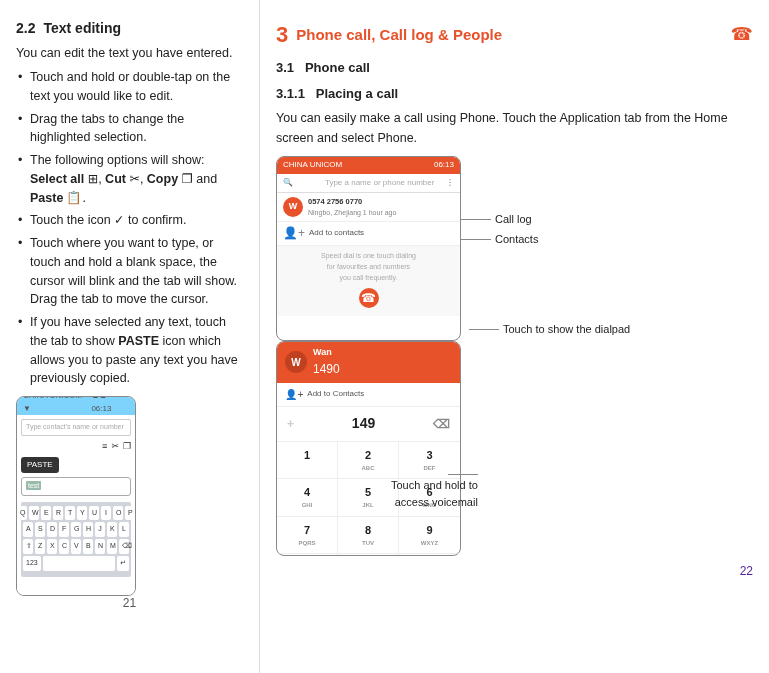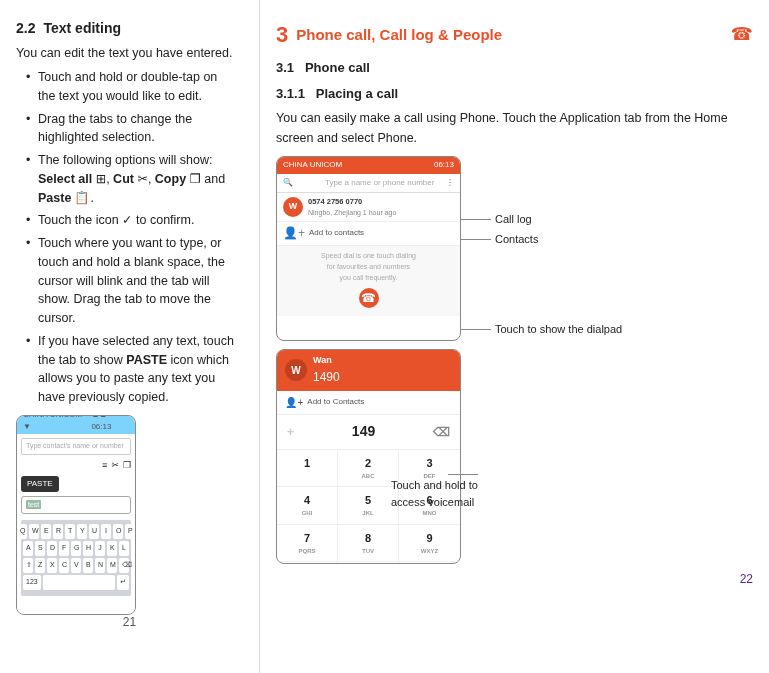--- a/index.html
+++ b/index.html
@@ -42,21 +42,21 @@
     h3 {
       font-size: 13px;
       font-weight: bold;
       margin-top: 6px;
       margin-bottom: 2px;
     }
 
     .bullet-list {
       list-style: none;
       padding: 0;
-      margin: 4px 8px;
+      margin: 4px 0;
     }
 
     .bullet-list li {
       padding-left: 14px;
       position: relative;
       margin-bottom: 4px;
       line-height: 1.5;
       font-size: 12.5px;
     }
 
@@ -458,21 +458,21 @@
   <h3>
     <span>3.1.1</span>
     &nbsp;
     <span>Placing a call</span>
   </h3>
 
   <p style="margin: 5px 0 8px 0; font-size:12.5px;">You can easily make a call using Phone. Touch the Application tab from the Home screen and select Phone.</p>
 
   <div style="display:flex;gap:0;position:relative;">
 
-    <div style="display:flex;flex-direction:column;gap:8px;justify-content:center;">
+    <div style="display:flex;flex-direction:column;justify-content:center;">
       <div class="phone-screen-right" style="height:185px;">
         <div class="screen-top-bar">
           <span>CHINA UNICOM</span>
           <span>06:13</span>
         </div>
         <div class="screen-search">
           <span style="color:#aaa;">🔍</span>
           <span style="color:#aaa;font-size:8px;margin-left:28px;">Type a name or phone number</span>
           <span style="margin-left:auto;color:#555;">⋮</span>
         </div>
@@ -521,33 +521,33 @@
           <div class="dial-key">8<span class="sub">TUV</span></div>
           <div class="dial-key">9<span class="sub">WXYZ</span></div>
           <div class="dial-key">*<span class="sub"></span></div>
           <div class="dial-key">0</div>
           <div class="dial-key">#<span class="sub"></span></div>
         </div>
 
       </div>
     </div>
 
-    <div style="position:relative;flex:1;padding-left:12px;">
+    <div style="position:relative;flex:1;padding-left:12px;text-align:right;">
 
       <div style="position:absolute;top:55px;left:0;display:flex;align-items:center;gap:4px;">
         <div style="width:30px;height:1px;background:#888;"></div>
         <span style="font-size:11px;white-space:nowrap;">Call log</span>
       </div>
 
       <div style="position:absolute;top:75px;left:0;display:flex;align-items:center;gap:4px;">
         <div style="width:30px;height:1px;background:#888;"></div>
         <span style="font-size:11px;white-space:nowrap;">Contacts</span>
       </div>
 
-      <div style="position:absolute;top:165px;left:0;display:flex;align-items:center;gap:4px;">
+      <div style="position:absolute;top:165px;left:8px;display:flex;align-items:center;gap:4px;">
         <div style="width:30px;height:1px;background:#888;"></div>
         <span style="font-size:11px;white-space:nowrap;">Touch to show the dialpad</span>
       </div>
 
       <div style="position:absolute;top:318px;left:-70px;display:flex;flex-direction:column;align-items:flex-start;gap:2px;">
         <div style="width:30px;height:1px;background:#888;align-self:flex-end;"></div>
         <span style="font-size:11px;white-space:nowrap;">Touch and hold to<br>access voicemail</span>
       </div>
     </div>
 

